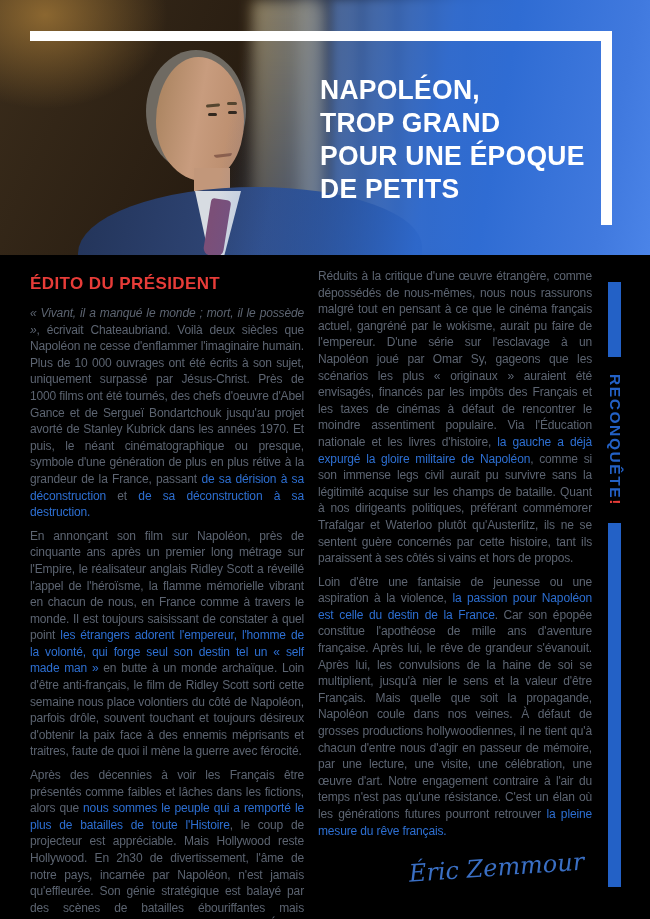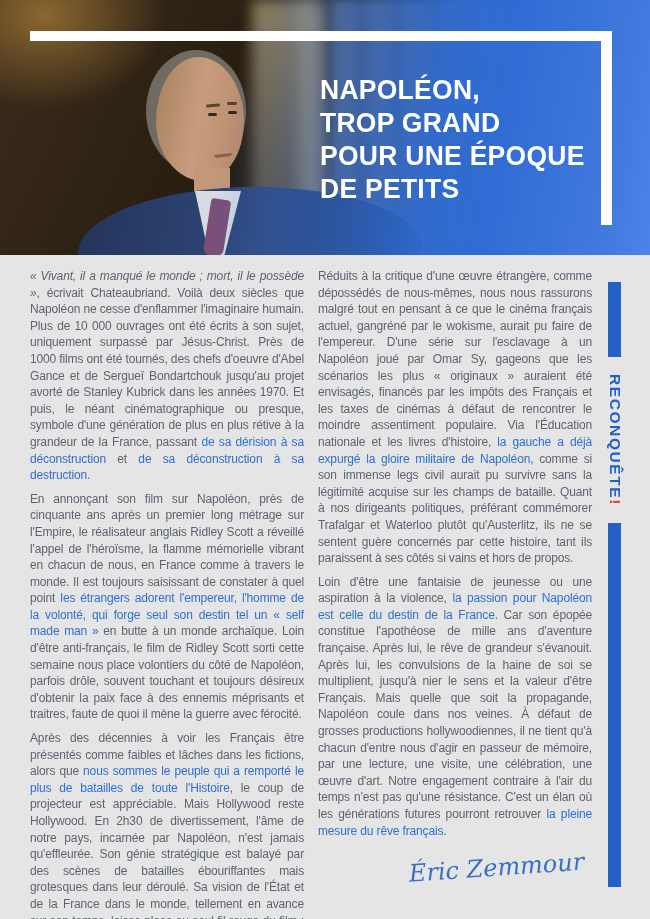--- a/index.html
+++ b/index.html
@@ -1,16 +1,16 @@
 <!DOCTYPE html>
 <html lang="fr"><head>
 <meta charset="utf-8">
 <style>
   html,body{margin:0;padding:0;background:#ffffff;}
-  .page{position:relative;width:650px;height:919px;background:#e5e5e5;overflow:hidden;
+  .page{position:relative;width:650px;height:919px;background:#000000;overflow:hidden;
         font-family:"Liberation Sans",sans-serif;}
 
   
   .hero{position:absolute;left:0;top:0;width:650px;height:255px;overflow:hidden;background:#241a10;}
   .photo-base{position:absolute;inset:0;
     background:
       radial-gradient(ellipse 170px 130px at 45px 15px, rgba(160,118,54,.8), rgba(0,0,0,0) 72%),
       linear-gradient(115deg,#3a2c1b 0%,#261b10 42%,#2c2114 65%,#241a10 100%);}
   .photo-pillar{position:absolute;left:252px;top:0;width:62px;height:255px;
     background:linear-gradient(#a08f68,#6c5c40 80%);filter:blur(7px);opacity:.85;}
@@ -99,20 +99,21 @@
     <div class="frame-right"></div>
     <div class="hero-title">
         <div>NAPOLÉON,</div>
         <div>TROP GRAND</div>
         <div>POUR UNE ÉPOQUE</div>
         <div>DE PETITS</div>
       </div>
   </div>
 
   <div class="col col-left">
+    <div class="edito-heading" style="color: rgb(231, 60, 56);">ÉDITO DU PRÉSIDENT</div>
     <div>
         <p class="para"><span class="it">« Vivant, il a manqué le monde ; mort, il le possède »</span><span>, écrivait Chateaubriand. Voilà deux siècles que Napoléon ne cesse d'enflammer l'imaginaire humain. Plus de 10 000 ouvrages ont été écrits à son sujet, uniquement surpassé par Jésus-Christ. Près de 1000 films ont été tournés, des chefs d'oeuvre d'Abel Gance et de Sergueï Bondartchouk jusqu'au projet avorté de Stanley Kubrick dans les années 1970. Et puis, le néant cinématographique ou presque, symbole d'une génération de plus en plus rétive à la grandeur de la France, passant </span><span class="lnk" style="color: rgb(45, 111, 210);">de sa dérision à sa déconstruction</span><span> et </span><span class="lnk" style="color: rgb(45, 111, 210);">de sa déconstruction à sa destruction.</span></p>
         <p class="para"><span>En annonçant son film sur Napoléon, près de cinquante ans après un premier long métrage sur l'Empire, le réalisateur anglais Ridley Scott a réveillé l'appel de l'héroïsme, la flamme mémorielle vibrant en chacun de nous, en France comme à travers le monde. Il est toujours saisissant de constater à quel point </span><span class="lnk" style="color: rgb(45, 111, 210);">les étrangers adorent l'empereur, l'homme de la volonté, qui forge seul son destin tel un « self made man »</span><span> en butte à un monde archaïque. Loin d'être anti-français, le film de Ridley Scott sorti cette semaine nous place volontiers du côté de Napoléon, parfois drôle, souvent touchant et toujours désireux d'obtenir la paix face à des ennemis méprisants et traitres, faute de quoi il mène la guerre avec férocité.</span></p>
         <p class="para"><span>Après des décennies à voir les Français être présentés comme faibles et lâches dans les fictions, alors que </span><span class="lnk" style="color: rgb(45, 111, 210);">nous sommes le peuple qui a remporté le plus de batailles de toute l'Histoire</span><span>, le coup de projecteur est appréciable. Mais Hollywood reste Hollywood. En 2h30 de divertissement, l'âme de notre pays, incarnée par Napoléon, n'est jamais qu'effleurée. Son génie stratégique est balayé par des scènes de batailles ébouriffantes mais grotesques dans leur déroulé. Sa vision de l'État et de la France dans le monde, tellement en avance sur son temps, laisse place au seul fil rouge du film : le duo avec Joséphine. Plutôt que d'ajouter une part d'humanité à une histoire épique, leur relation tourne à l'obsession de notre temps pour la médiocrité de l'intime. Le public se complait un instant dans l'enchainement de scènes triviales, fidèles au voyeurisme</span></p>
       </div>
   </div>
 
   <div class="col col-right">
     <div>
         <p class="para"><span>Réduits à la critique d'une œuvre étrangère, comme dépossédés de nous-mêmes, nous nous rassurons malgré tout en pensant à ce que le cinéma français actuel, gangréné par le wokisme, aurait pu faire de l'empereur. D'une série sur l'esclavage à un Napoléon joué par Omar Sy, gageons que les scénarios les plus « originaux » auraient été envisagés, financés par les impôts des Français et les taxes de cinémas à défaut de rencontrer le moindre assentiment populaire. Via l'Éducation nationale et les livres d'histoire, </span><span class="lnk" style="color: rgb(45, 111, 210);">la gauche a déjà expurgé la gloire militaire de Napoléon</span><span>, comme si son immense legs civil aurait pu survivre sans la légitimité acquise sur les champs de bataille. Quant à nos dirigeants politiques, préférant commémorer Trafalgar et Waterloo plutôt qu'Austerlitz, ils ne se sentent guère concernés par cette histoire, tant ils paraissent à ses côtés si vains et hors de propos.</span></p>

